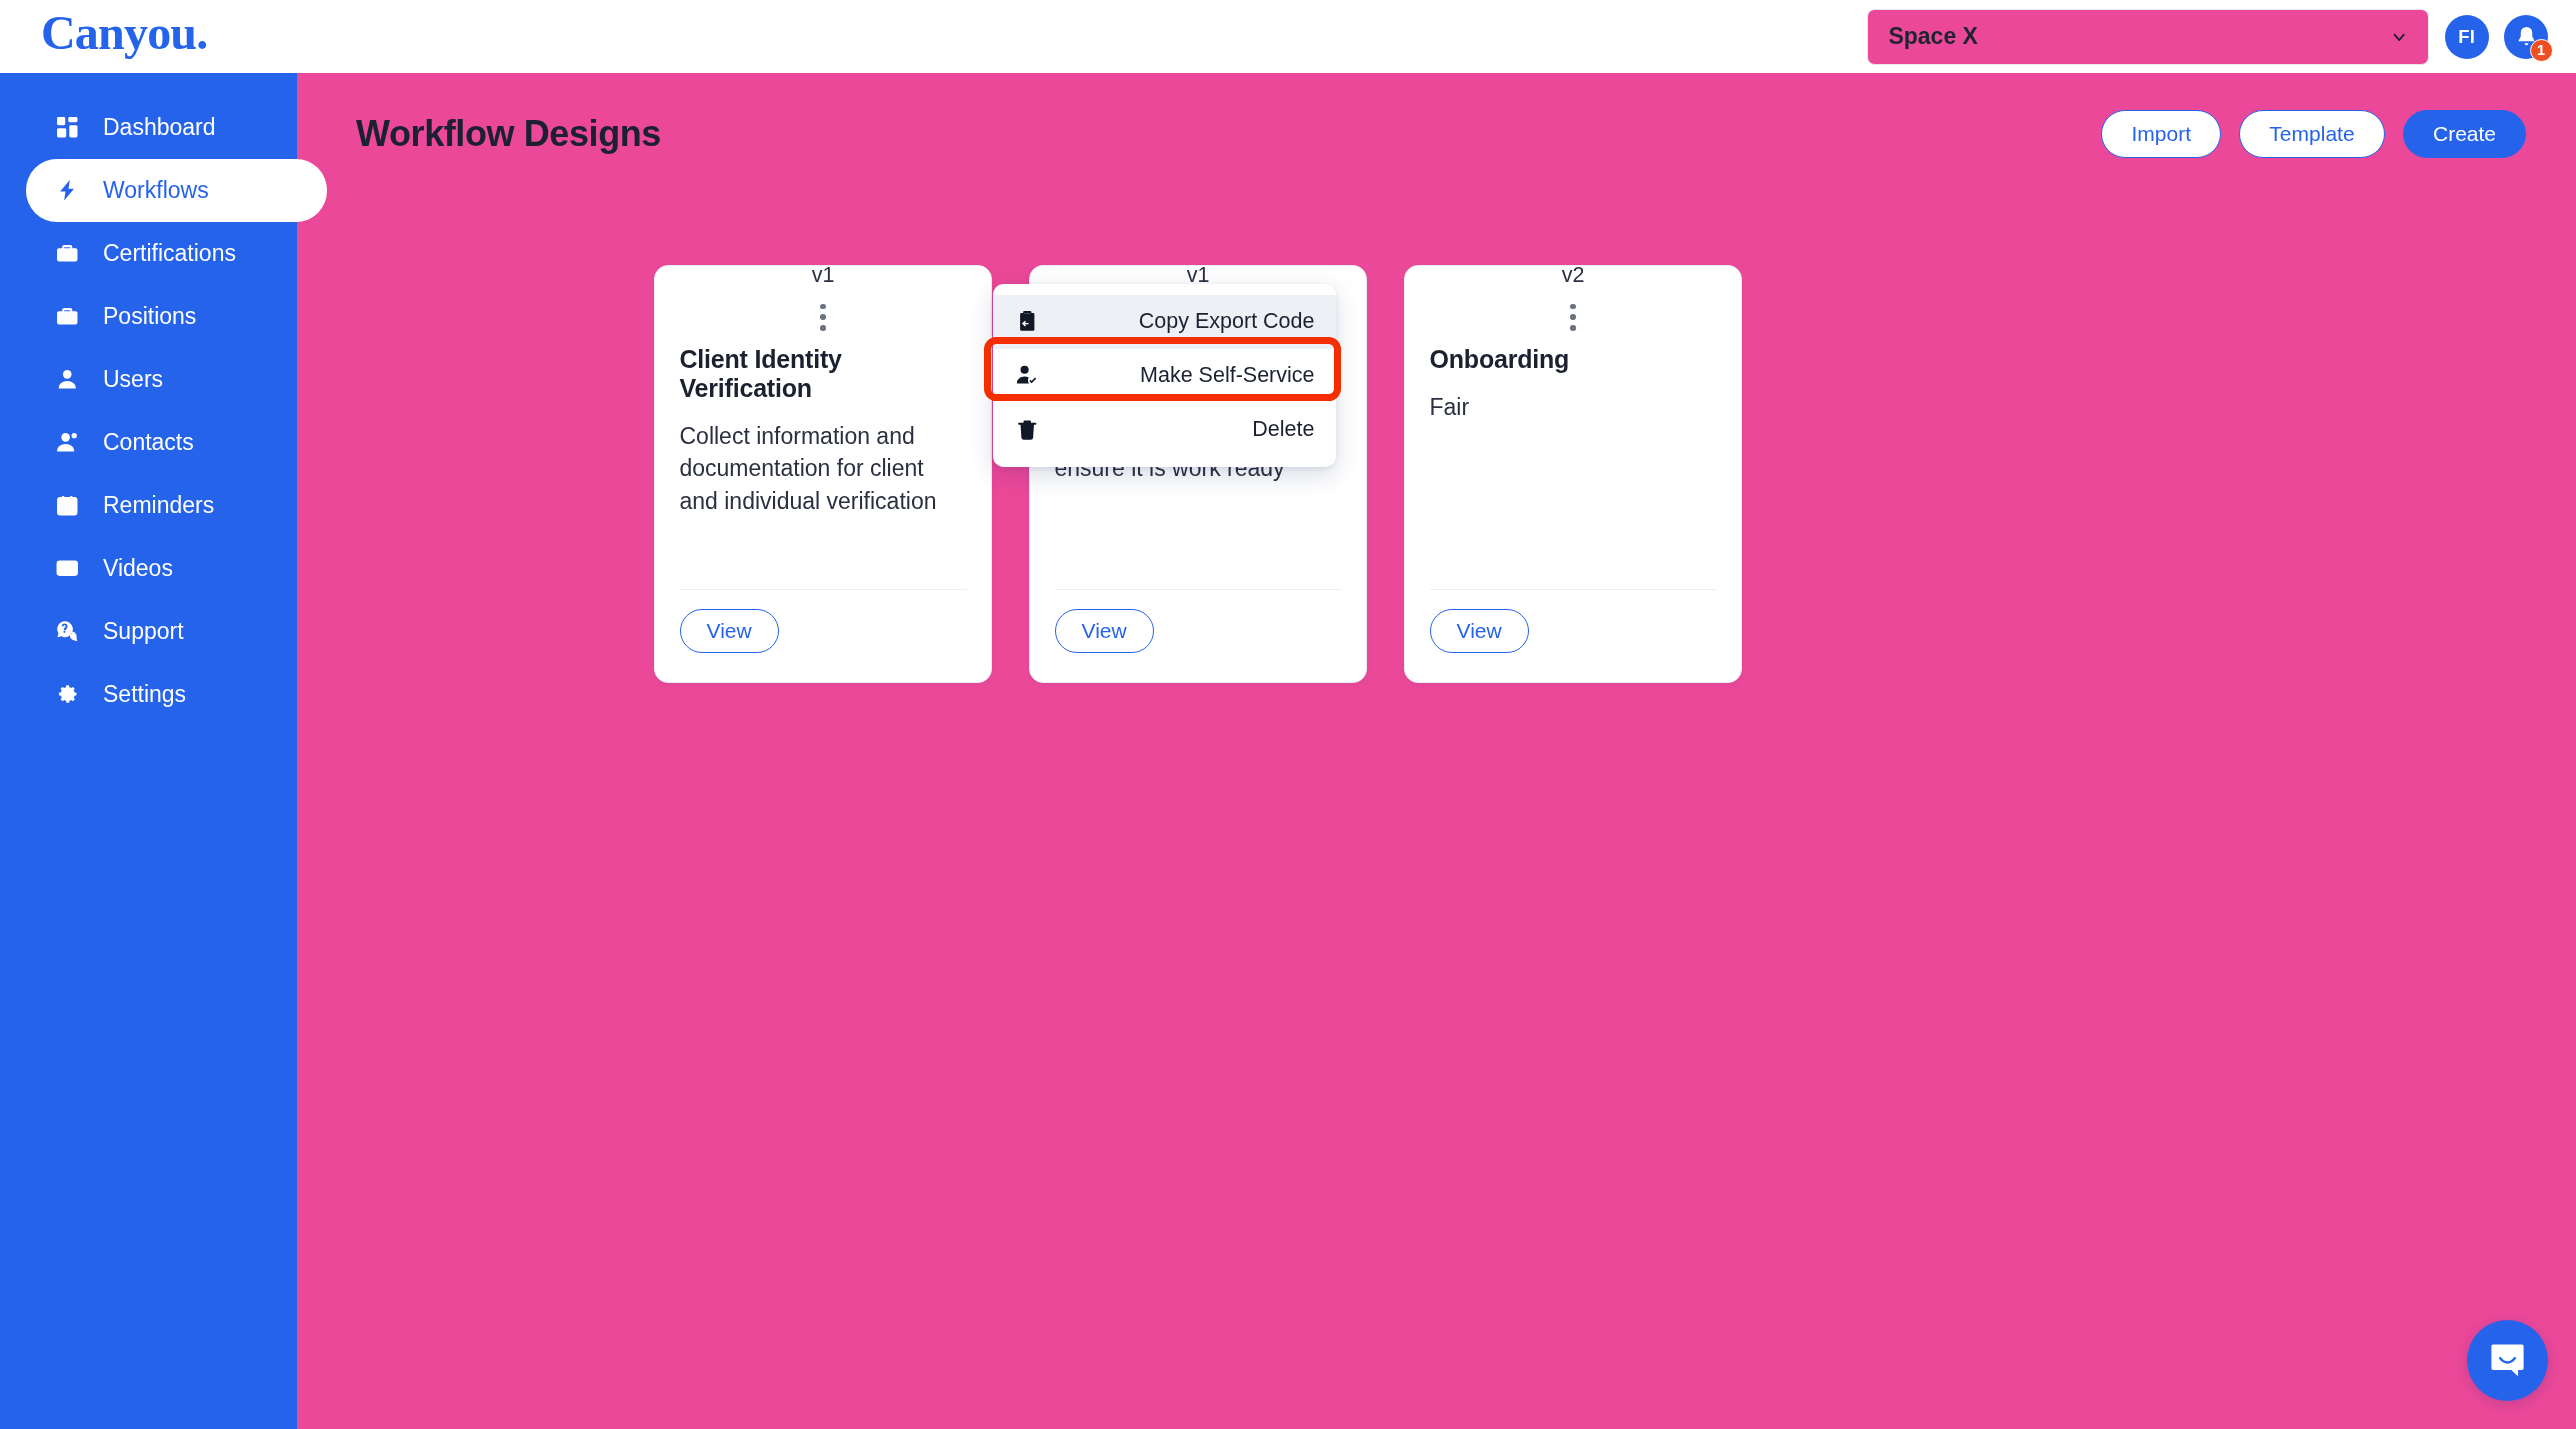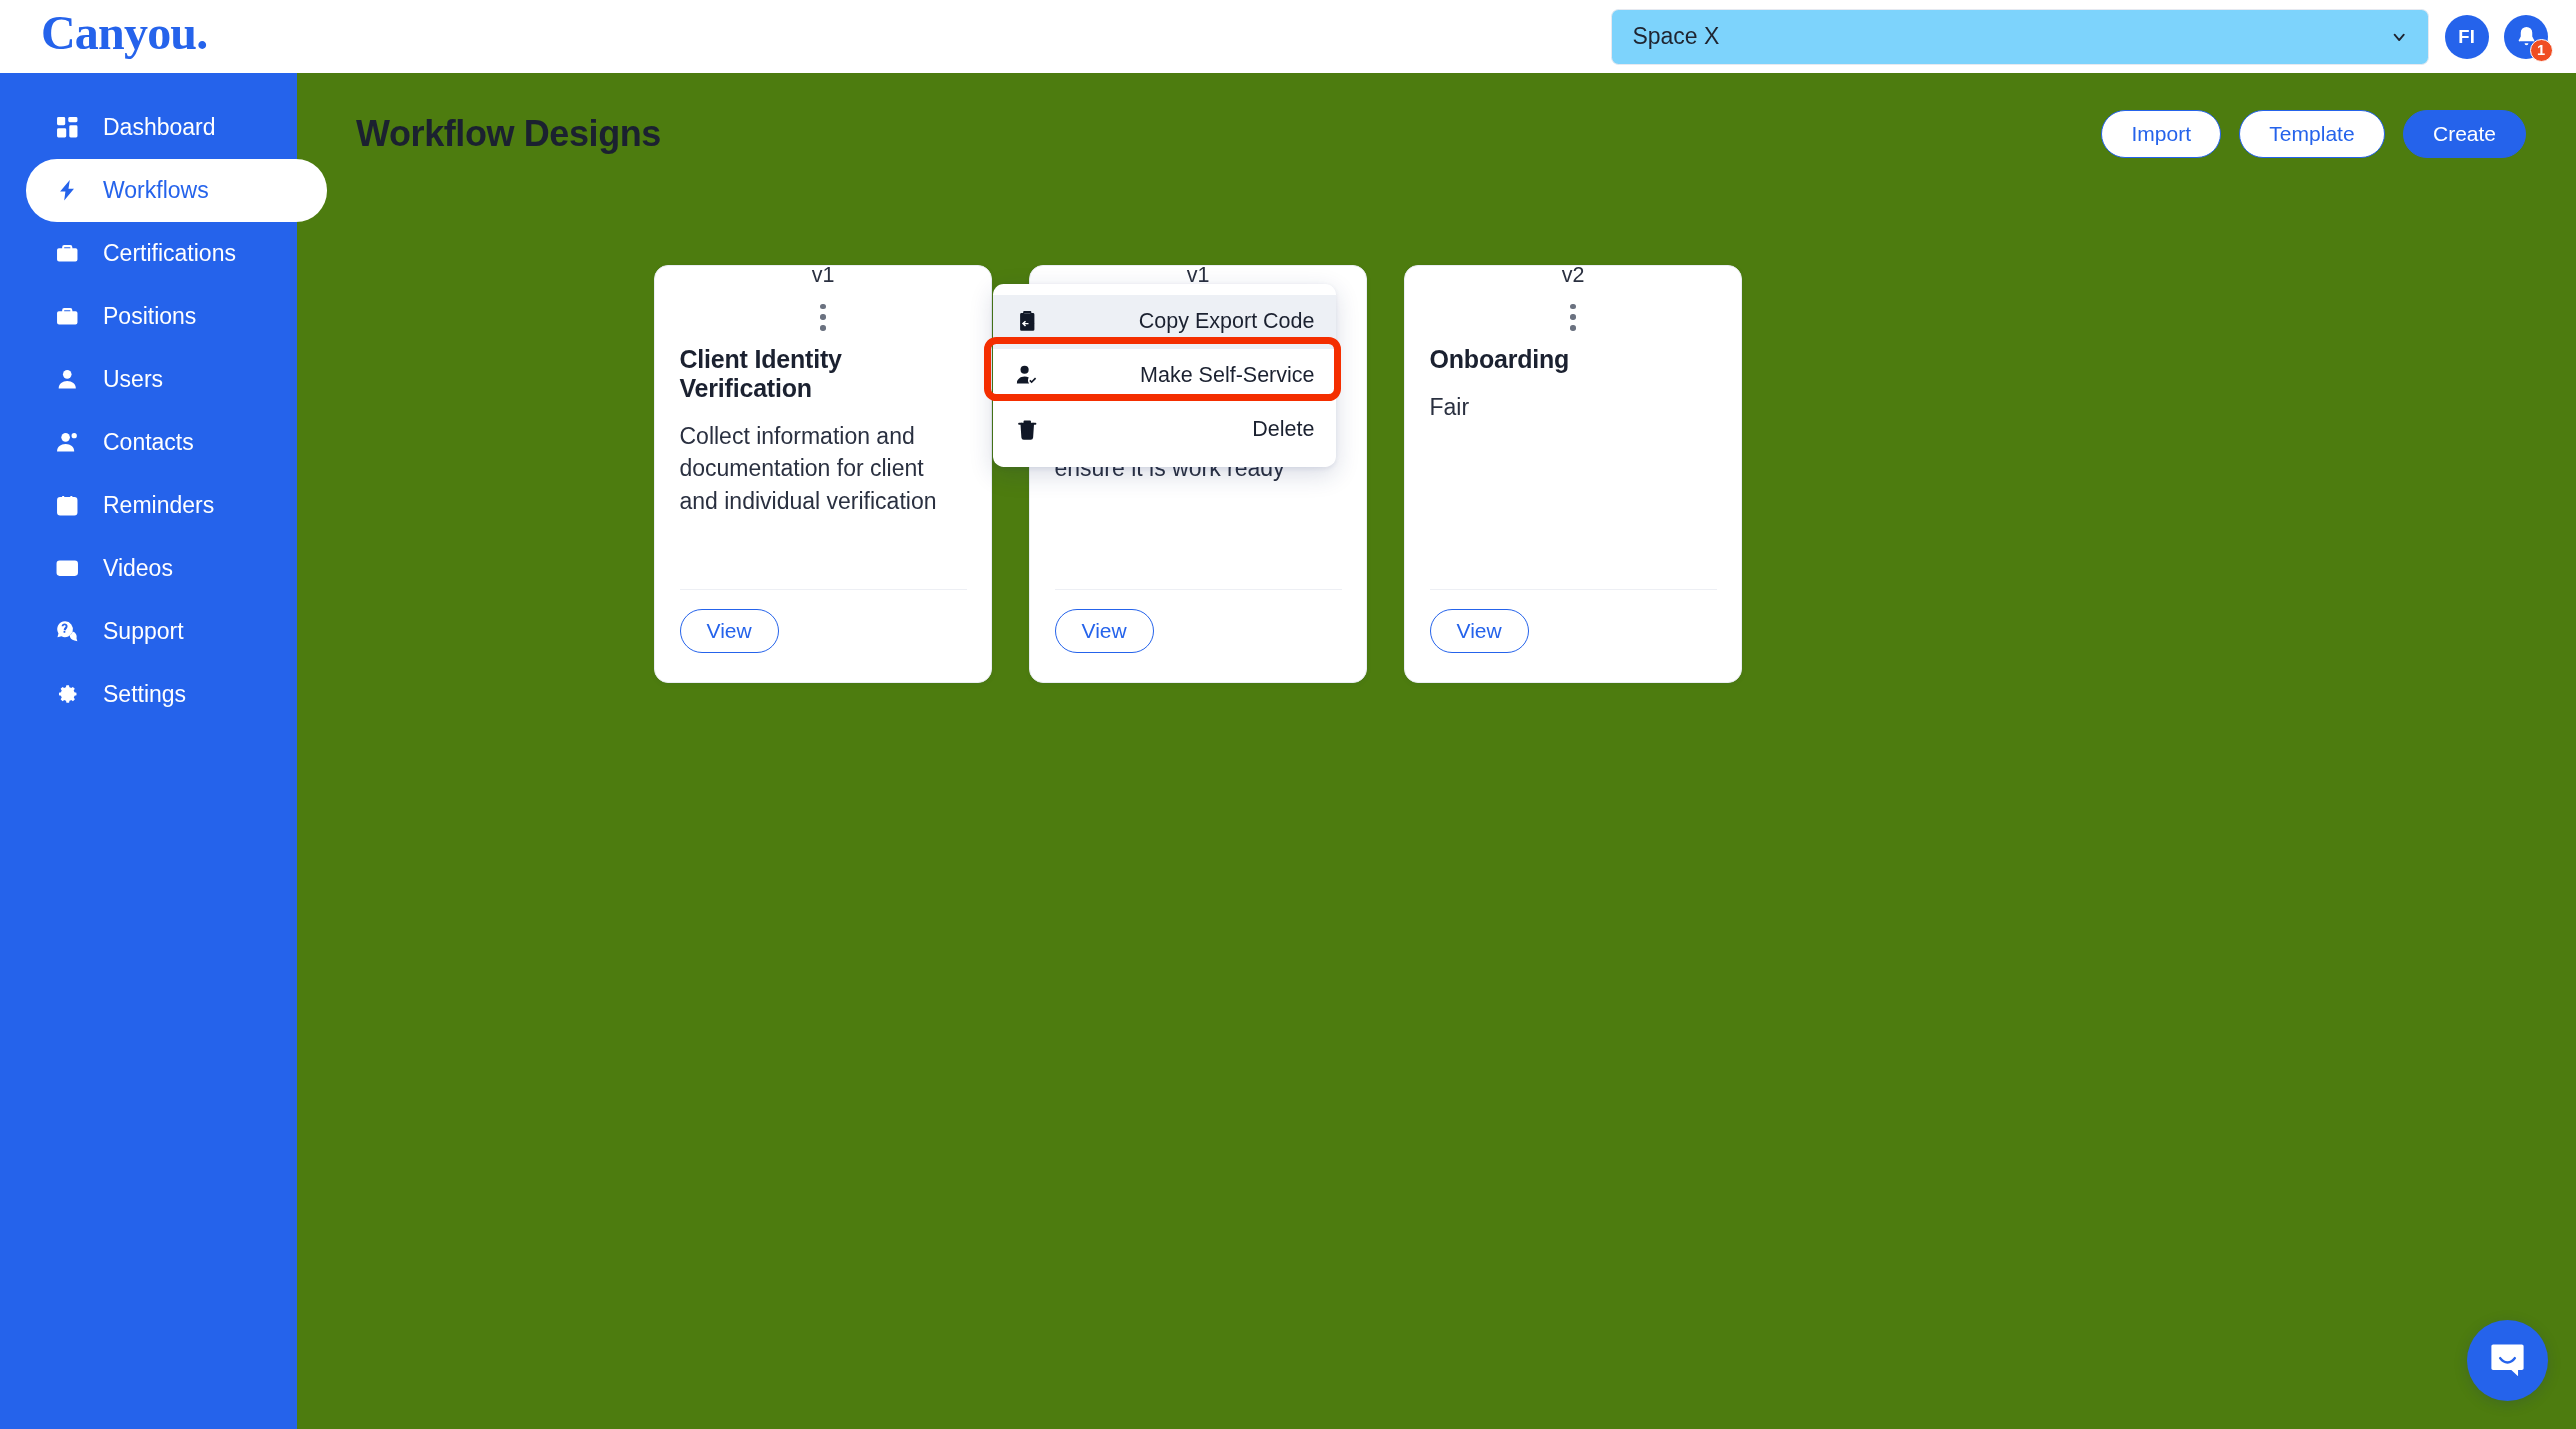--- a/index.html
+++ b/index.html
@@ -24,26 +24,27 @@
     font-weight: bold;
     font-size: 48px;
     letter-spacing: -0.8px;
     color: #2563EB;
   }
   .topbar-right {
     position: absolute; right: 28px; top: 0; height: 73px;
     display: flex; align-items: center; gap: 15.3px;
   }
   .space-select {
-    width: 818px; height: 56px;
+    width: 562px; height: 56px;
     border: 1.5px solid #E6E9F0; border-radius: 7.7px;
-    background: #7dd3fc;
+    background: #ec4899;
     display: flex; align-items: center;
     padding: 0 20px;
     position: relative;
+    font-weight: bold;
   }
   .space-select-value { font-size: 23px; color: #1F2430; }
   .chevron {
     position: absolute; right: 20px; top: 50%;
     transform: translateY(-50%);
     width: 18.4px; height: 18.4px;
   }
   .avatar {
     width: 44px; height: 44px; border-radius: 50%;
     background: #2563EB; color: #ffffff;
@@ -100,21 +101,21 @@
     padding-left: 28px;
     width: 301px;
   }
   .nav-item.active .nav-ico svg { fill: #2563EB; }
   .nav-item svg { fill: #ffffff; }
 
   
   .main {
     position: absolute; left: 297px; top: 73px;
     width: 2279px; height: 1356px;
-    background: #4d7c0f;
+    background: #ec4899;
   }
   .page-head {
     position: absolute; left: 59px; top: 37px;
     width: 2170px;
     display: flex; align-items: center; justify-content: space-between;
   }
   .page-title {
     font-size: 36px; font-weight: bold; color: #1B2130;
     letter-spacing: -0.4px;
   }

